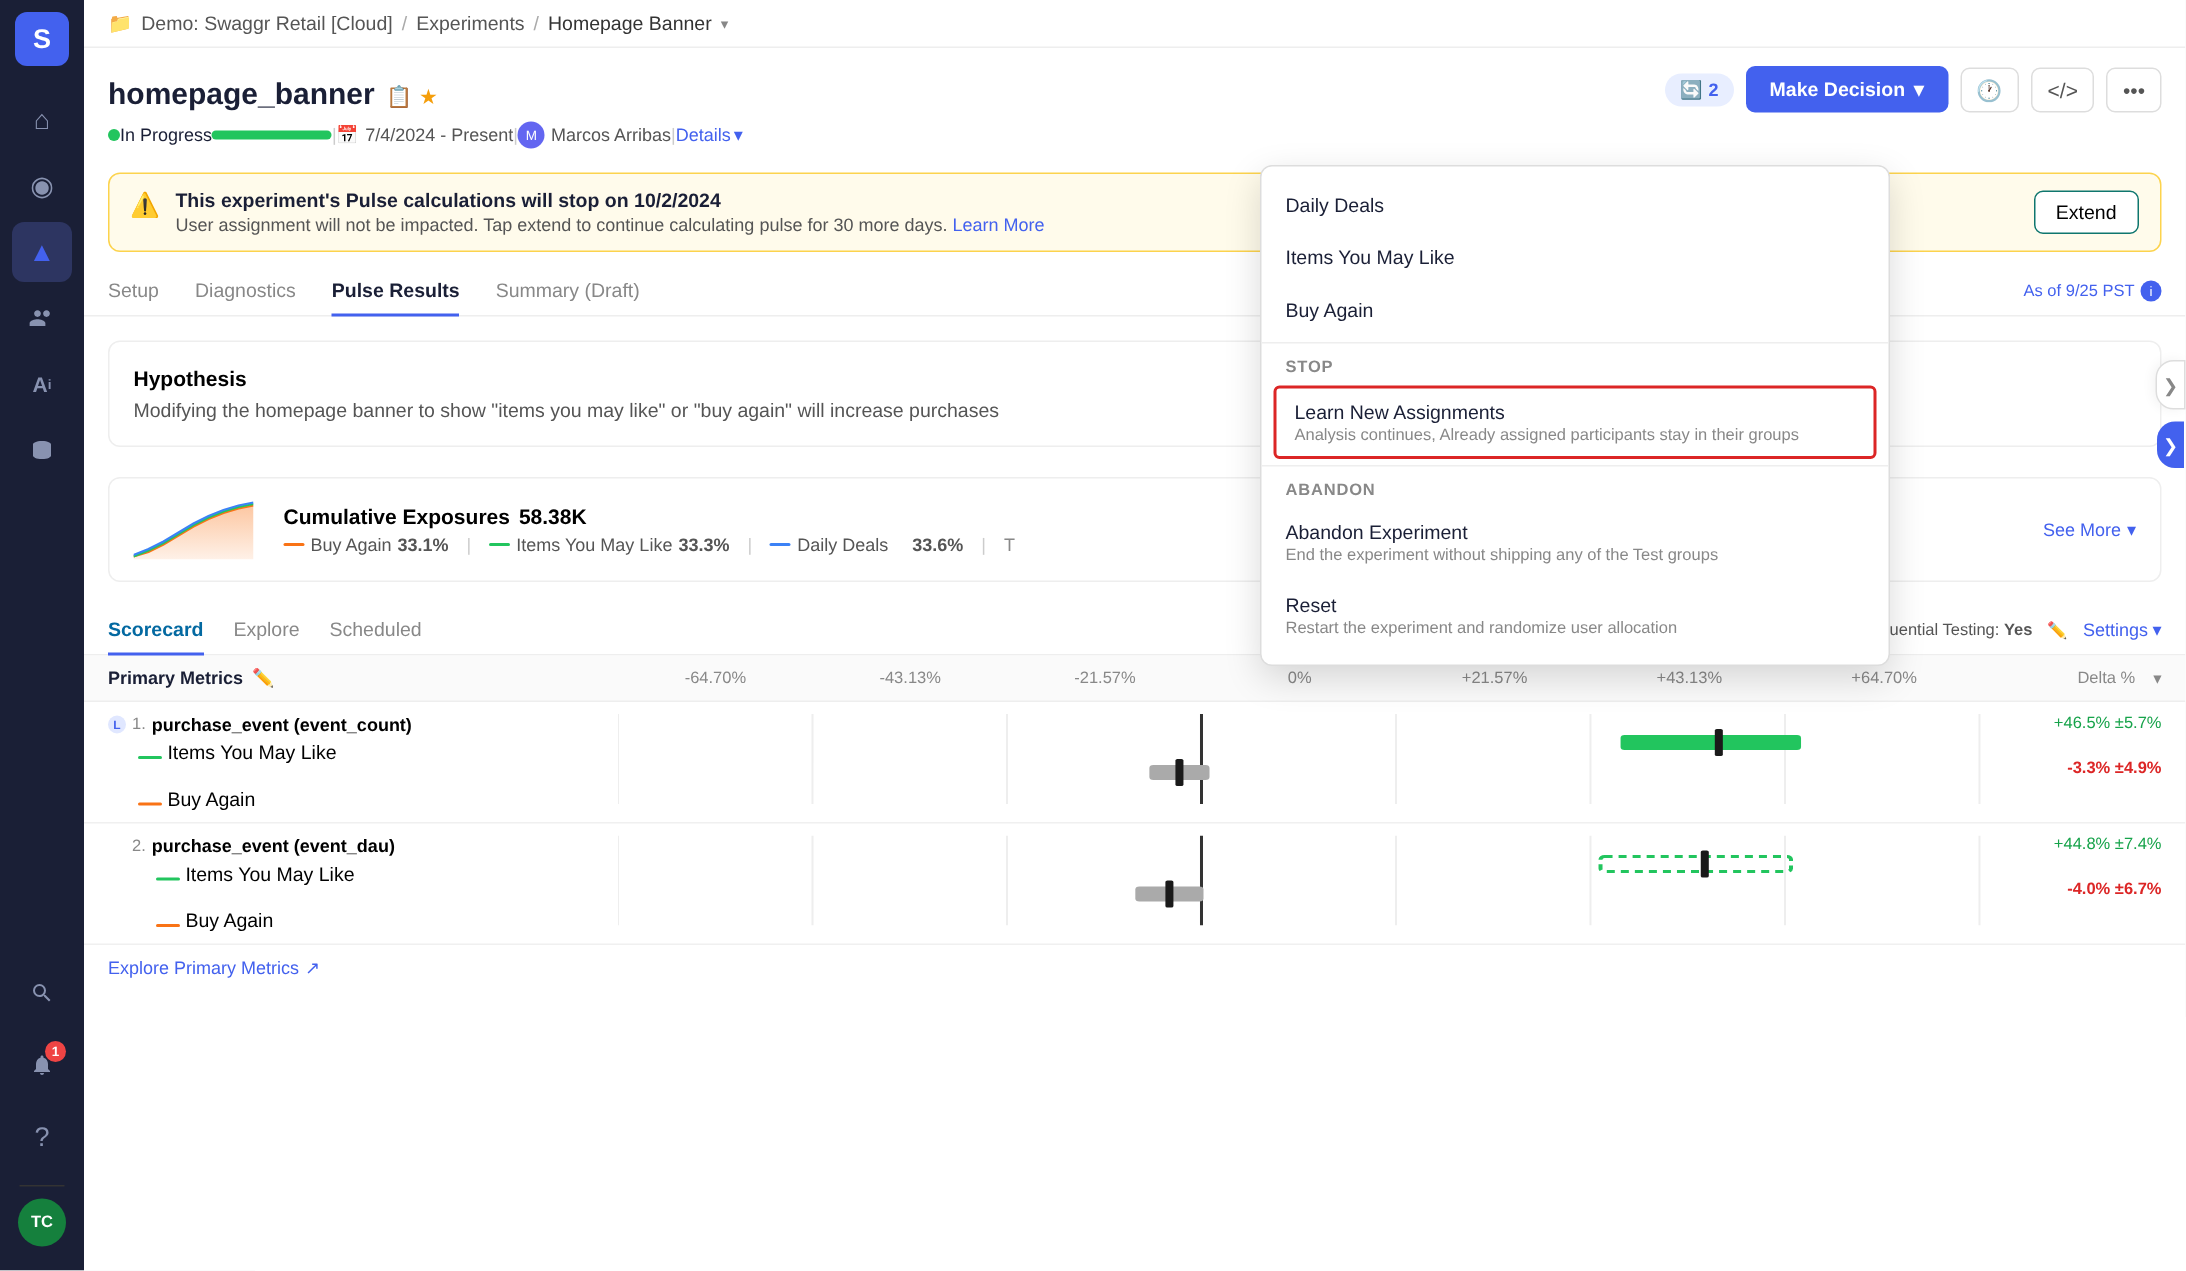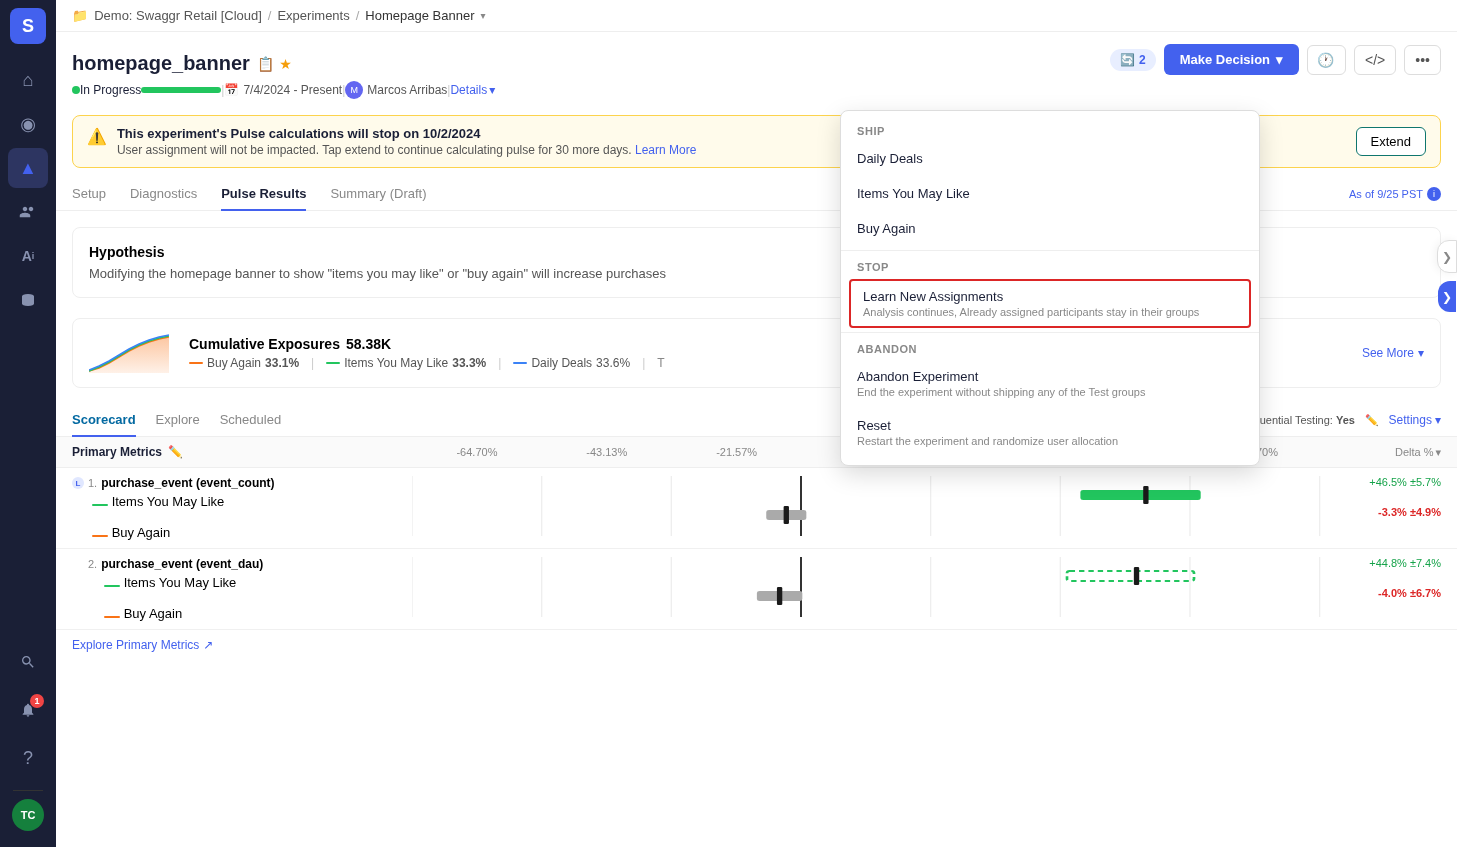--- a/index.html
+++ b/index.html
@@ -316,21 +316,21 @@
     .metrics-header-row {
       display: flex;
       align-items: center;
       padding: 8px 16px;
       border-bottom: 1px solid #eee;
       background: #fafafa;
       gap: 0;
     }
     .metrics-col-primary { width: 340px; font-size: 12px; font-weight: 600; color: #1a1f36; display: flex; align-items: center; gap: 6px; }
     .metrics-col-pct { flex: 1; text-align: center; font-size: 11px; color: #888; }
-    .metrics-col-delta { width: 120px; text-align: right; font-size: 11px; color: #888; display: flex; align-items: center; justify-content: flex-end; gap: 2px; cursor: pointer; }
+    .metrics-col-delta { width: 120px; text-align: right; font-size: 11px; color: #888; display: flex; align-items: center; justify-content: flex-end; gap: 12px; cursor: pointer; }
 
     .metric-row-container { padding: 8px 16px; border-bottom: 1px solid #f0f0f0; }
   </style>
 </head>
 <body>
 
 <div class="sidebar">
   <div class="sidebar-logo">S</div>
   <div class="sidebar-icon">⌂</div>
   <div class="sidebar-icon">◉</div>
@@ -481,21 +481,21 @@
           <span style="color:#ccc;">|</span>
           <div class="legend-item">
             <span class="legend-dot" style="background:#22c55e;"></span>
             <span>Items You May Like</span>
             <span style="font-weight:600;">33.3%</span>
           </div>
           <span style="color:#ccc;">|</span>
           <div class="legend-item">
             <span class="legend-dot" style="background:#3b82f6;"></span>
             <span>Daily Deals</span>
-            <span style="font-weight:400;">33.6%</span>
+            <span style="font-weight:700;margin-left:12px;">33.6%</span>
           </div>
           <span style="color:#ccc;">|</span>
           <span style="color:#888;">T</span>
         </div>
       </div>
       <div class="see-more">
         <span>See More</span>
         <span>▾</span>
       </div>
     </div>
@@ -631,21 +631,20 @@
   </div>
 
   <div class="explore-link">
     <span>Explore Primary Metrics</span>
     <span>↗</span>
   </div>
 
 </div>
 
 <div class="dropdown-menu">
-  <div class="dropdown-section-label">Ship</div>
   <div class="dropdown-item">Daily Deals</div>
   <div class="dropdown-item">Items You May Like</div>
   <div class="dropdown-item">Buy Again</div>
   <hr class="dropdown-divider">
   <div class="dropdown-section-label">Stop</div>
   <div class="dropdown-item highlighted">
     <div>Learn New Assignments</div>
     <div class="dropdown-item-sub">Analysis continues, Already assigned participants stay in their groups</div>
   </div>
   <hr class="dropdown-divider">

